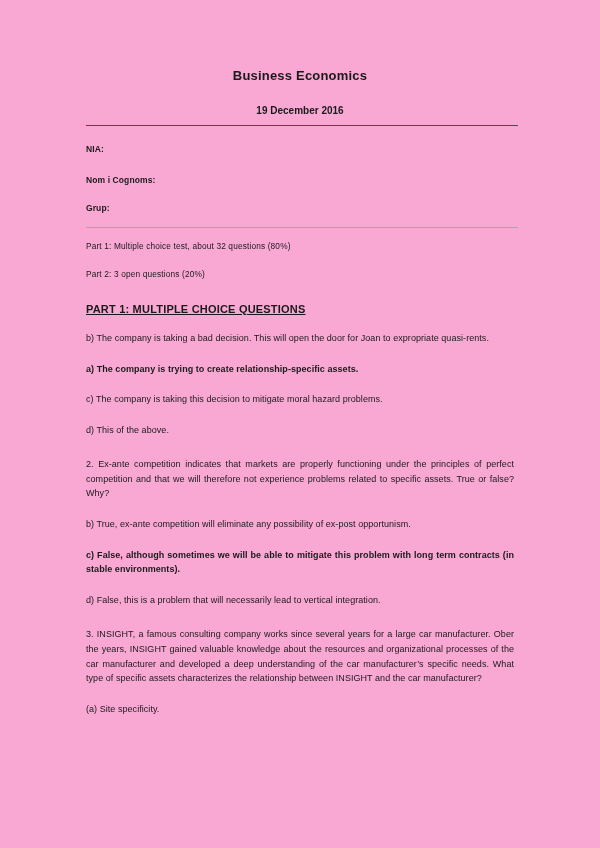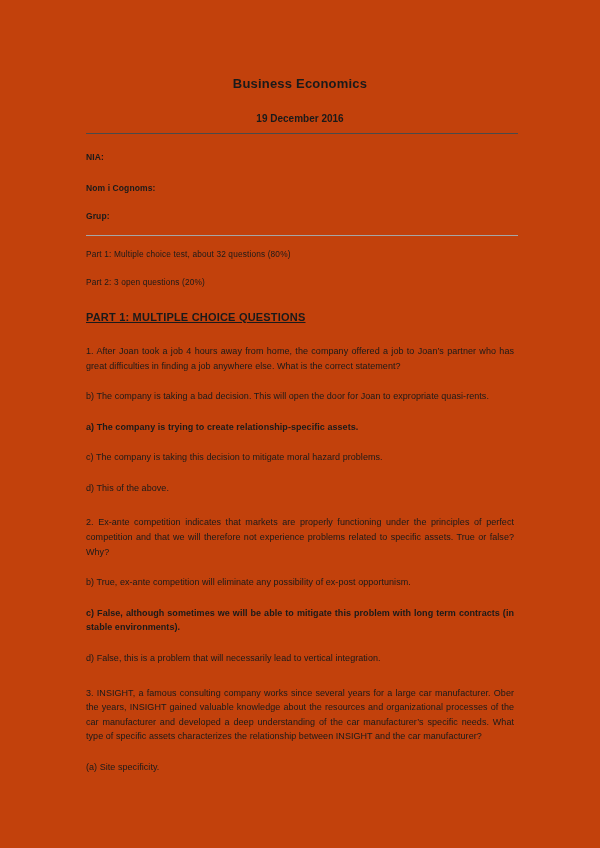--- a/index.html
+++ b/index.html
@@ -12,22 +12,22 @@
     height: 848px;
     font-family: "Liberation Sans", sans-serif;
     color: #1a1a1a;
     -webkit-font-smoothing: none;
   }
   .page {
     position: relative;
     width: 600px;
     height: 848px;
     box-sizing: border-box;
-    padding: 8px 86px 0 86px;
-    background: #c2410c;
+    padding: 0 86px 0 86px;
+    background: #f9a8d4;
     overflow: hidden;
   }
   .doc-title {
     text-align: center;
     font-size: 13px;
     font-weight: bold;
     letter-spacing: 0.2px;
     margin: 0;
     padding-top: 68px;
   }
@@ -113,21 +113,20 @@
   </ul>
 
   <hr class="rule-light">
 
   <div class="part-line first">Part 1: Multiple choice test, about 32 questions (80%)</div>
   <div class="part-line">Part 2: 3 open questions (20%)</div>
 
   <div class="section-heading">PART 1: MULTIPLE CHOICE QUESTIONS</div>
 
   <div class="q-block">
-    <div class="q-stem">1. After Joan took a job 4 hours away from home, the company offered a job to Joan’s partner who has great difficulties in finding a job anywhere else. What is the correct statement?</div>
     <div class="q-opt">b) The company is taking a bad decision. This will open the door for Joan to expropriate quasi-rents.</div>
     <div class="q-opt correct plain">a) The company is trying to create relationship-specific assets.</div>
     <div class="q-opt plain">c) The company is taking this decision to mitigate moral hazard problems.</div>
     <div class="q-opt plain">d) This of the above.</div>
   </div>
 
   <div class="q-block spaced">
     <div class="q-stem">2. Ex-ante competition indicates that markets are properly functioning under the principles of perfect competition and that we will therefore not experience problems related to specific assets. True or false? Why?</div>
     <div class="q-opt plain">b) True, ex-ante competition will eliminate any possibility of ex-post opportunism.</div>
     <div class="q-opt correct">c) False, although sometimes we will be able to mitigate this problem with long term contracts (in stable environments).</div>

